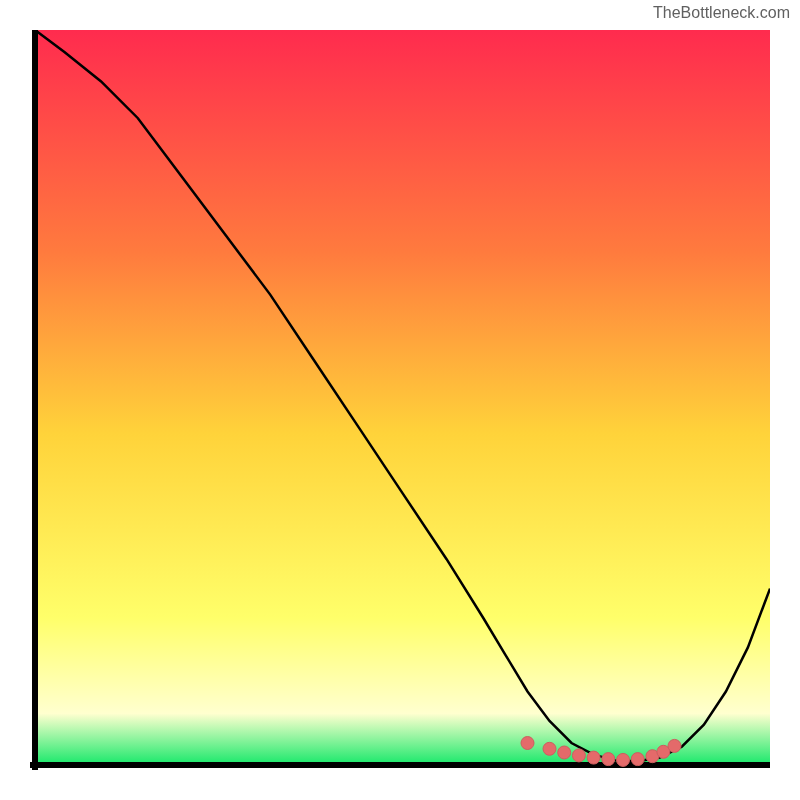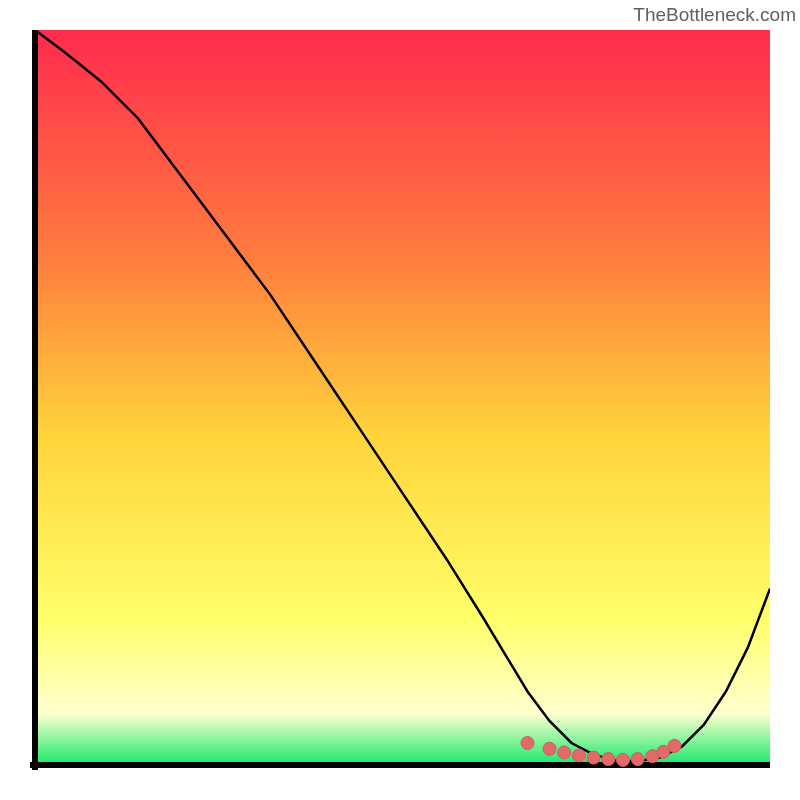--- a/index.html
+++ b/index.html
@@ -12,22 +12,22 @@
     font-family: Arial, Helvetica, sans-serif;
   }
   .stage {
     position: relative;
     width: 800px;
     height: 800px;
   }
   .watermark {
     position: absolute;
     top: 4px;
-    right: 4px;
-    font-size: 19px;
+    right: 10px;
+    font-size: 16px;
     font-weight: 500;
     color: #606060;
     letter-spacing: 0;
   }
   .plot-wrap {
     position: absolute;
     left: 30px;
     top: 30px;
     width: 740px;
     height: 740px;

